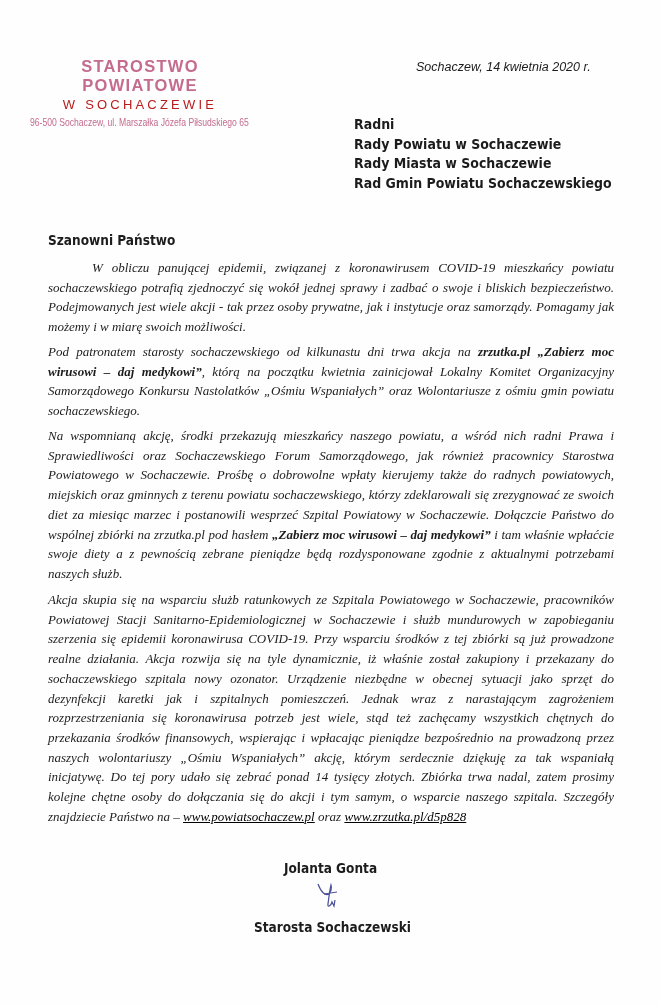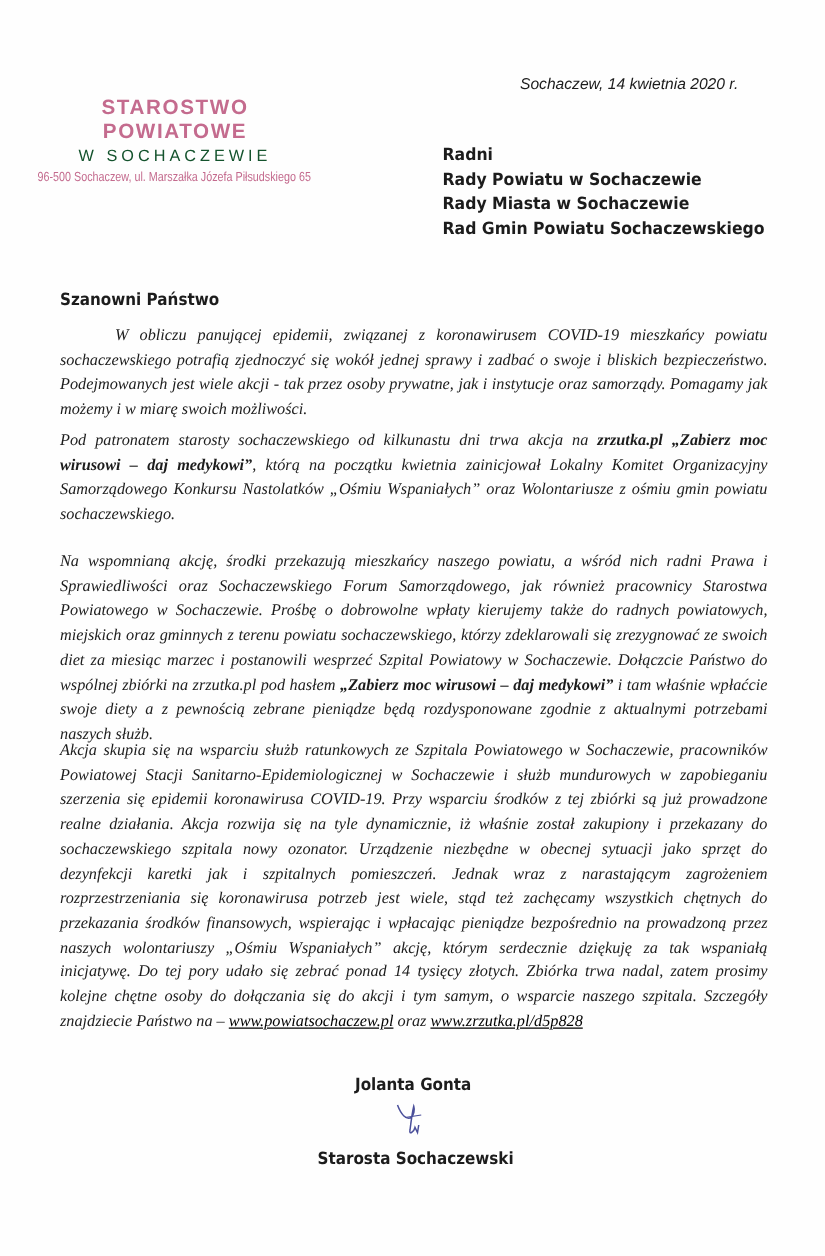--- a/index.html
+++ b/index.html
@@ -2,30 +2,30 @@
 <html><head>
 <meta charset="utf-8">
 <style>
   html, body { margin: 0; padding: 0; }
   body {
     width: 660px; height: 1005px; background: #fefefe; position: relative;
     font-family: "DejaVu Serif", "Liberation Serif", serif; color: #1c1c1c;
     overflow: hidden;
   }
   .letterhead { position: absolute; left: 30px; top: 57px; width: 220px; text-align: center; color: #c46b8e; }
-  .lh-title { font-family: "Liberation Sans", sans-serif; font-weight: bold; font-size: 16.5px; letter-spacing: 1.3px; margin-top: 20px; }
-  .lh-sub { font-family: "Liberation Sans", sans-serif; font-size: 13px; letter-spacing: 3.2px; margin-top: 2px; color: #14532d; }
+  .lh-title { font-family: "Liberation Sans", sans-serif; font-weight: bold; font-size: 16.5px; letter-spacing: 1.3px; }
+  .lh-sub { font-family: "Liberation Sans", sans-serif; font-size: 13px; letter-spacing: 3.2px; margin-top: 2px; color: #b91c1c; }
   .lh-addr { font-family: "Liberation Sans", sans-serif; font-size: 10.5px; margin-top: 4px; transform: scaleX(0.82); transform-origin: left; text-align: left; white-space: nowrap; }
   .date { position: absolute; left: 416px; top: 60px; font-style: italic; font-size: 12.5px; font-family: "Liberation Sans", sans-serif; }
   .recipients { position: absolute; left: 354px; top: 115px; font-weight: bold; font-size: 13.5px; line-height: 19.5px; font-family: "DejaVu Sans", sans-serif; transform: scaleX(0.93); transform-origin: left; white-space: nowrap; }
   .salutation { position: absolute; left: 48px; top: 232px; font-weight: bold; font-size: 13.5px; font-family: "DejaVu Sans", sans-serif; transform: scaleX(0.9); transform-origin: left; }
   .body-text { position: absolute; left: 48px; width: 566px; font-size: 13px; line-height: 19.7px; text-align: justify; font-family: "Liberation Serif", serif; font-style: italic; }
   .p1 { top: 258px; text-indent: 44px; }
   .p2 { top: 342px; }
-  .p3 { top: 439px; }
+  .p3 { top: 426px; }
   .p4 { top: 590px; }
   .bold { font-weight: bold; }
   a.link { color: #000000; text-decoration: underline; }
   .sig-name { position: absolute; left: 284px; top: 860px; font-weight: bold; font-size: 13.5px; font-family: "DejaVu Sans", sans-serif; transform: scaleX(0.9); transform-origin: left; }
   .signature { position: absolute; left: 315px; top: 880px; width: 30px; height: 30px; }
   .sig-title { position: absolute; left: 254px; top: 919px; font-weight: bold; font-size: 13.5px; font-family: "DejaVu Sans", sans-serif; transform: scaleX(0.9); transform-origin: left; }
 </style>
 </head>
 <body>
 

